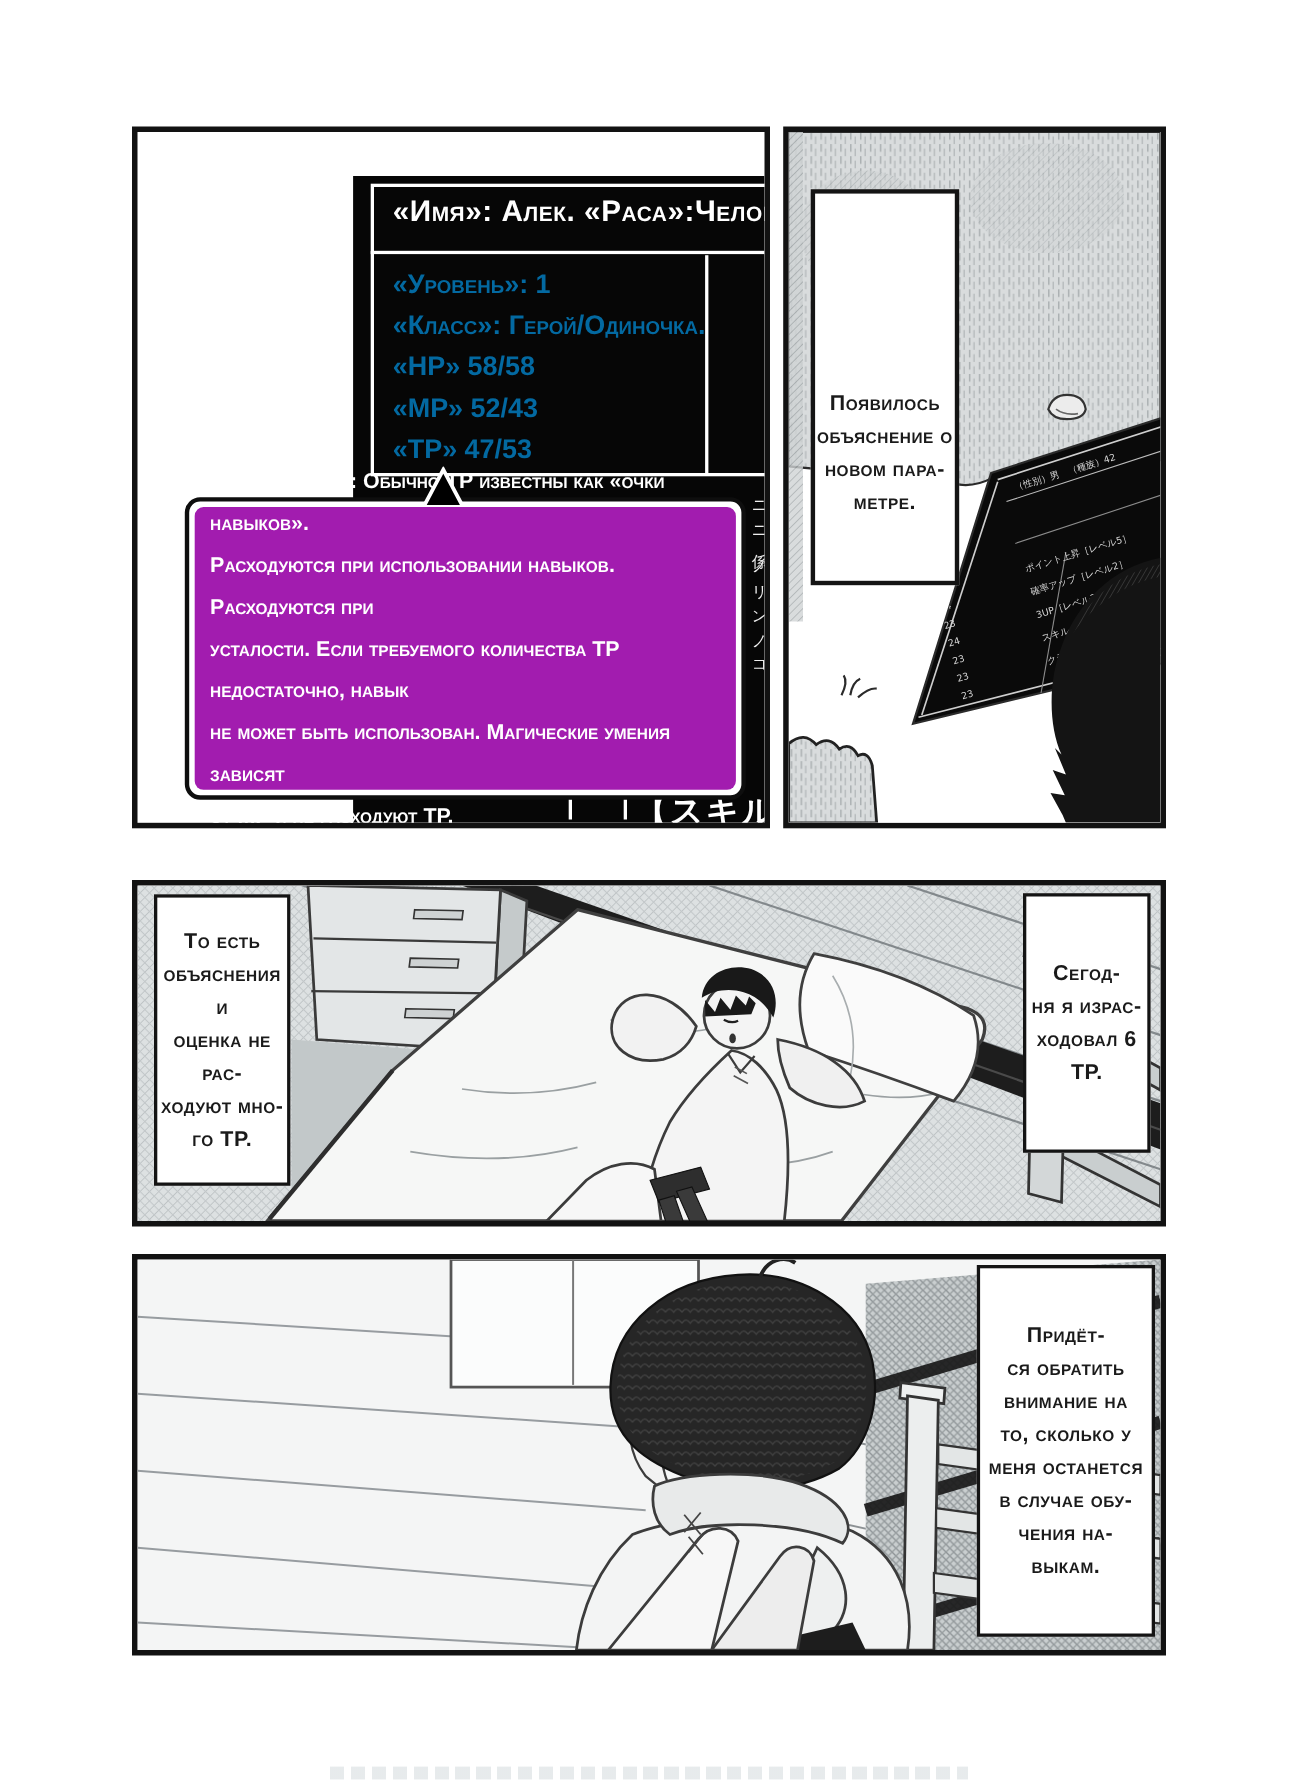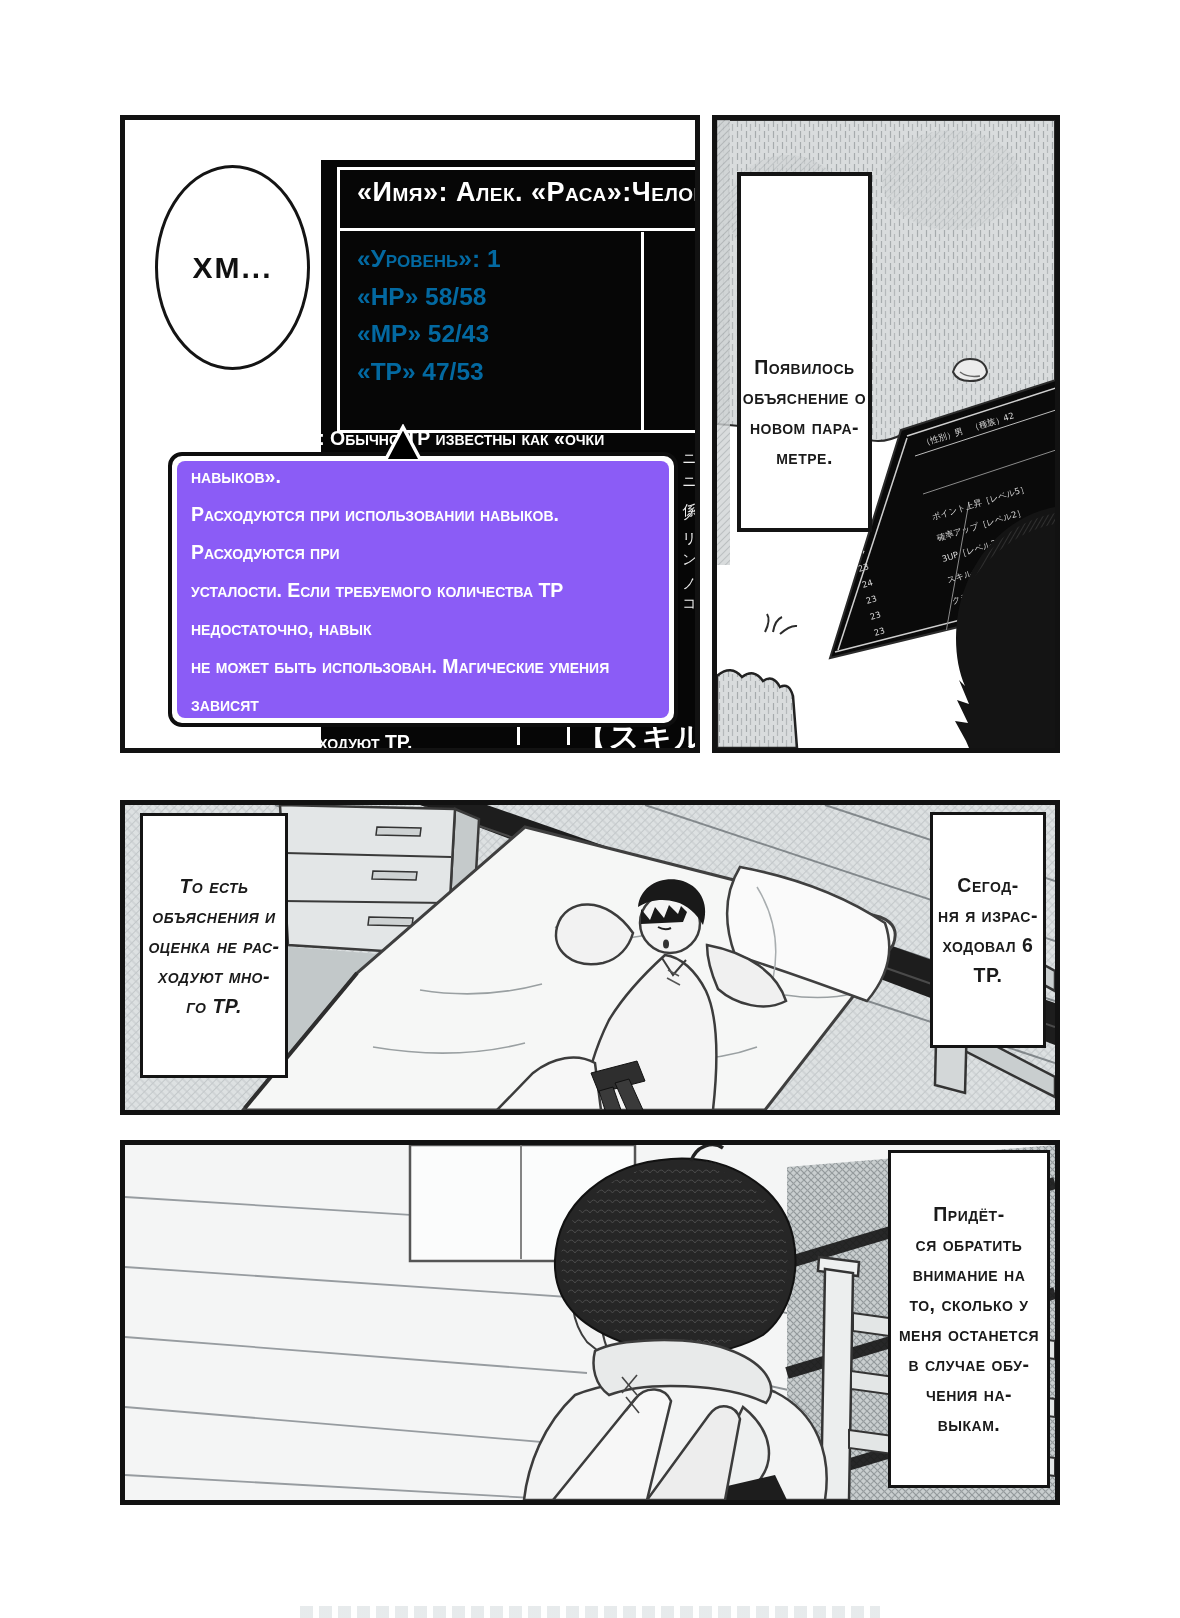--- a/index.html
+++ b/index.html
@@ -24,35 +24,35 @@
   .screen1{left:196px;top:40px;right:0;bottom:0;background:#060606;}
   .sw-frame{left:212px;top:47px;right:-4px;height:266px;border:3px solid #fff;}
   .sw-header{left:232px;top:57px;color:#fff;font-weight:700;font-size:27px;
              font-variant:small-caps;letter-spacing:.5px;white-space:nowrap;}
   .sw-divider{left:212px;top:108px;right:0;height:3px;background:#fff;}
   .sw-vline{left:516px;top:112px;width:3px;height:200px;background:#fff;}
   .sw-rows{left:232px;top:120px;color:#0369a1;font-weight:700;font-size:24.5px;
            font-variant:small-caps;line-height:37.5px;white-space:nowrap;}
   .expbox{left:43px;top:332px;width:510px;height:275px;background:#fff;
           border:4px solid #0e0e0e;border-radius:14px;padding:5px;}
-  .expinner{width:100%;height:100%;background:#8b5cf6;border-radius:8px;display:flex;align-items:center;}
+  .expinner{width:100%;height:100%;background:#a21caf;border-radius:8px;display:flex;align-items:center;}
   .exptext{padding:0 10px 0 14px;color:#fff;font-weight:700;font-size:19.5px;line-height:38px;
            font-variant:small-caps;white-space:pre-line;text-align:left;}
   .tail1{left:258px;top:304px;width:40px;height:36px;}
   .strip-line{width:3px;height:24px;background:#fff;top:601px;}
   .jp-bottom{left:452px;top:597px;color:#fff;font-weight:700;font-size:30px;letter-spacing:2px;
              font-family:"DejaVu Sans",sans-serif;white-space:nowrap;}
   .jp-side{left:556px;top:326px;width:18px;height:284px;color:#eee;font-size:14px;
            writing-mode:vertical-rl;text-orientation:upright;letter-spacing:7px;
            font-family:"DejaVu Sans",sans-serif;overflow:hidden;}
   
   .tpbox{left:211px;top:23px;width:94px;height:155px;font-size:27px;letter-spacing:1px;}
   .nar2{left:20px;top:52px;width:135px;height:360px;justify-content:flex-end;padding-bottom:56px;}
   
-  .p3l{left:15px;top:8px;width:148px;height:265px;border-width:3.5px;font-style:italic;}
+  .p3l{left:15px;top:8px;width:124px;height:265px;border-width:3.5px;}
   .p3r{left:805px;top:7px;width:116px;height:236px;border-width:3.5px;}
   .p4l{left:15px;top:12px;width:137px;height:303px;border-width:3.5px;}
   .p4r{left:763px;top:5px;width:162px;height:338px;border-width:3.5px;}
   .scene{position:absolute;inset:0;}
   .watermark{position:absolute;left:300px;top:1606px;width:580px;height:12px;opacity:.75;
      background:repeating-linear-gradient(90deg,#dfe4e6 0 13px,transparent 13px 19px);}
 </style>
 </head>
 <body>
 
@@ -60,20 +60,21 @@
 
   <div class="panel" id="panel1">
     <div class="abs screen1"></div>
 
     <div class="abs sw-frame"></div>
     <div class="abs sw-header">«Имя»: Алек. «Раса»:Человек.</div>
     <div class="abs sw-divider"></div>
     <div class="abs sw-vline"></div>
     <div class="abs sw-rows">
       <div>«Уровень»: 1</div>
+      <div>«Класс»: Герой/Одиночка.</div>
       <div>«HP» 58/58</div>
       <div>«MP» 52/43</div>
       <div>«TP» 47/53</div>
     </div>
 
     <div class="abs strip-line" style="left:392px"></div>
     <div class="abs strip-line" style="left:442px"></div>
     <div class="abs jp-bottom">【スキルリ</div>
     <div class="abs jp-side">ニニ係ノリンノコ</div>
 
@@ -83,23 +84,20 @@
 Расходуются при использовании навыков. Расходуются при
 усталости. Если требуемого количества ТР недостаточно, навык
 не может быть использован. Магические умения зависят
 от МР и не расходуют ТР.</div>
       </div>
     </div>
     <svg class="abs tail1" viewBox="0 0 40 36">
       <path d="M3,35 L20,3 L37,35" fill="#000" stroke="#fff" stroke-width="3.5"></path>
     </svg>
 
-    <div class="abs bubble">
-      <span>ХМ...</span>
-    </div>
   </div>
 
   <div class="panel" id="panel2">
     <svg class="scene" viewBox="0 0 338 628">
       <defs>
         <pattern id="veg" width="9" height="11" patternUnits="userSpaceOnUse">
           <rect width="9" height="11" fill="#d9dcdd"></rect>
           <line x1="2.5" y1="0" x2="2.5" y2="7" stroke="#a6abad" stroke-width="1.2"></line>
           <line x1="6.5" y1="4" x2="6.5" y2="11" stroke="#b4b8ba" stroke-width="1.2"></line>
         </pattern>

